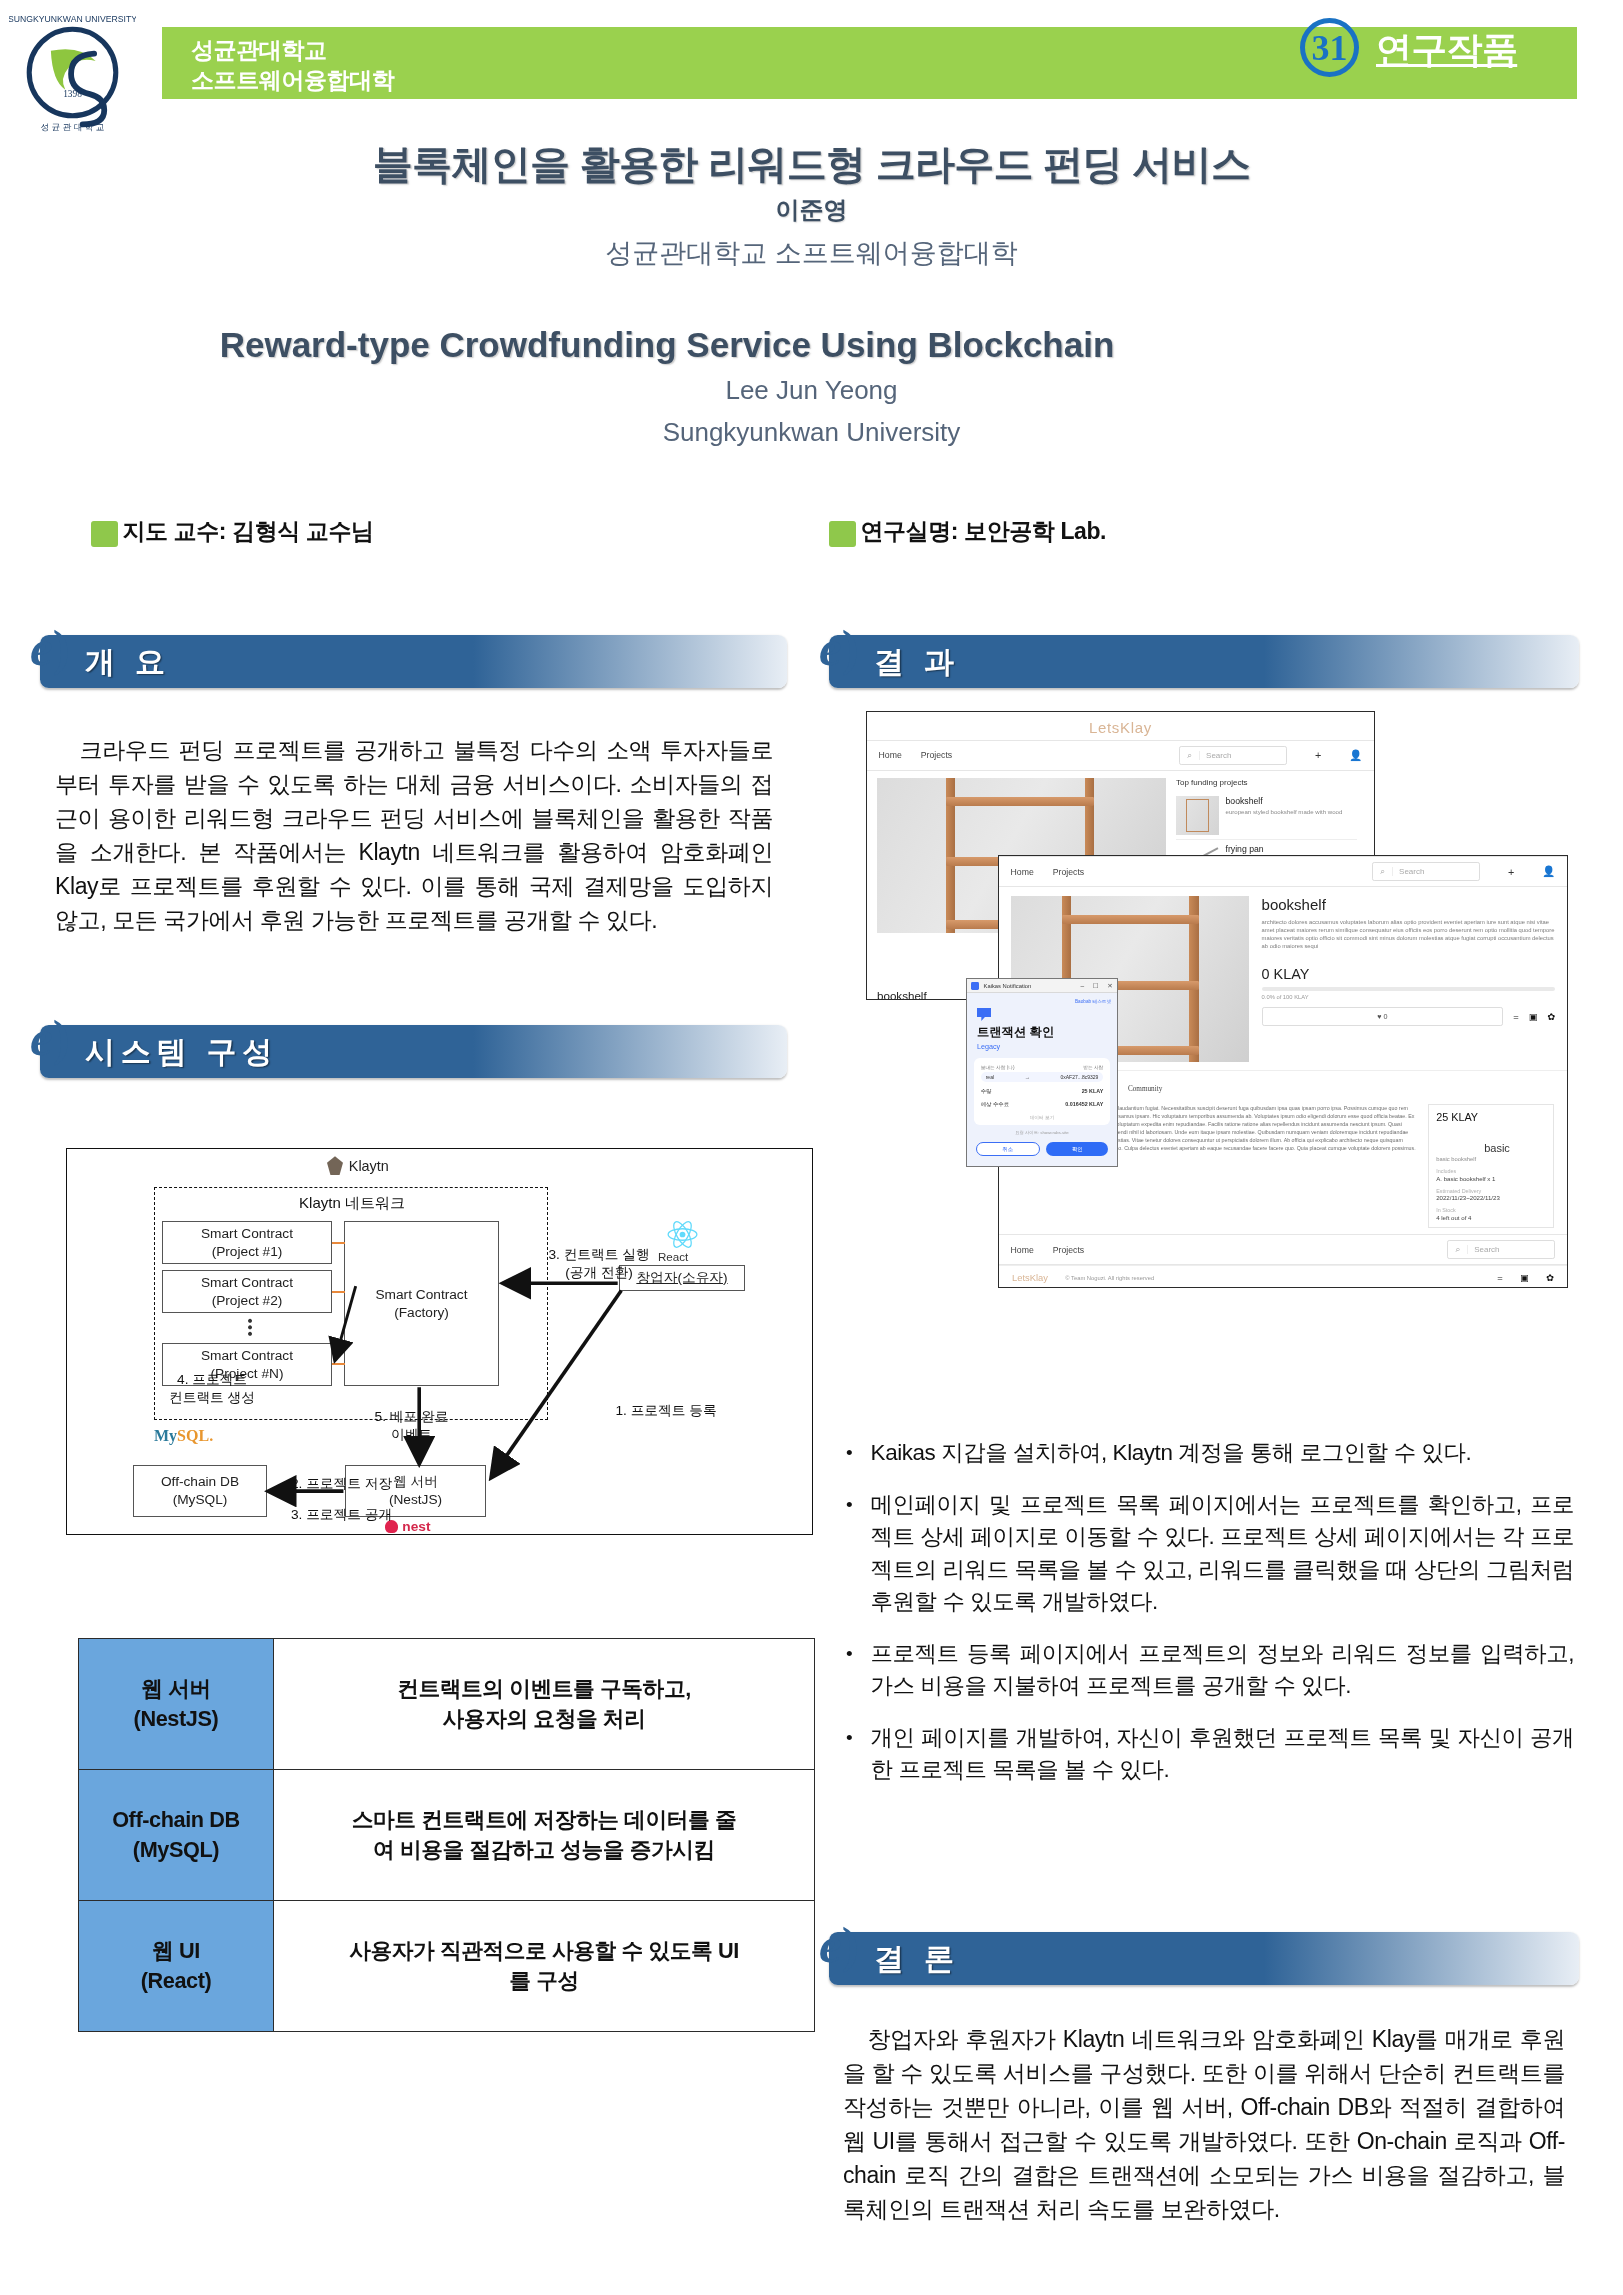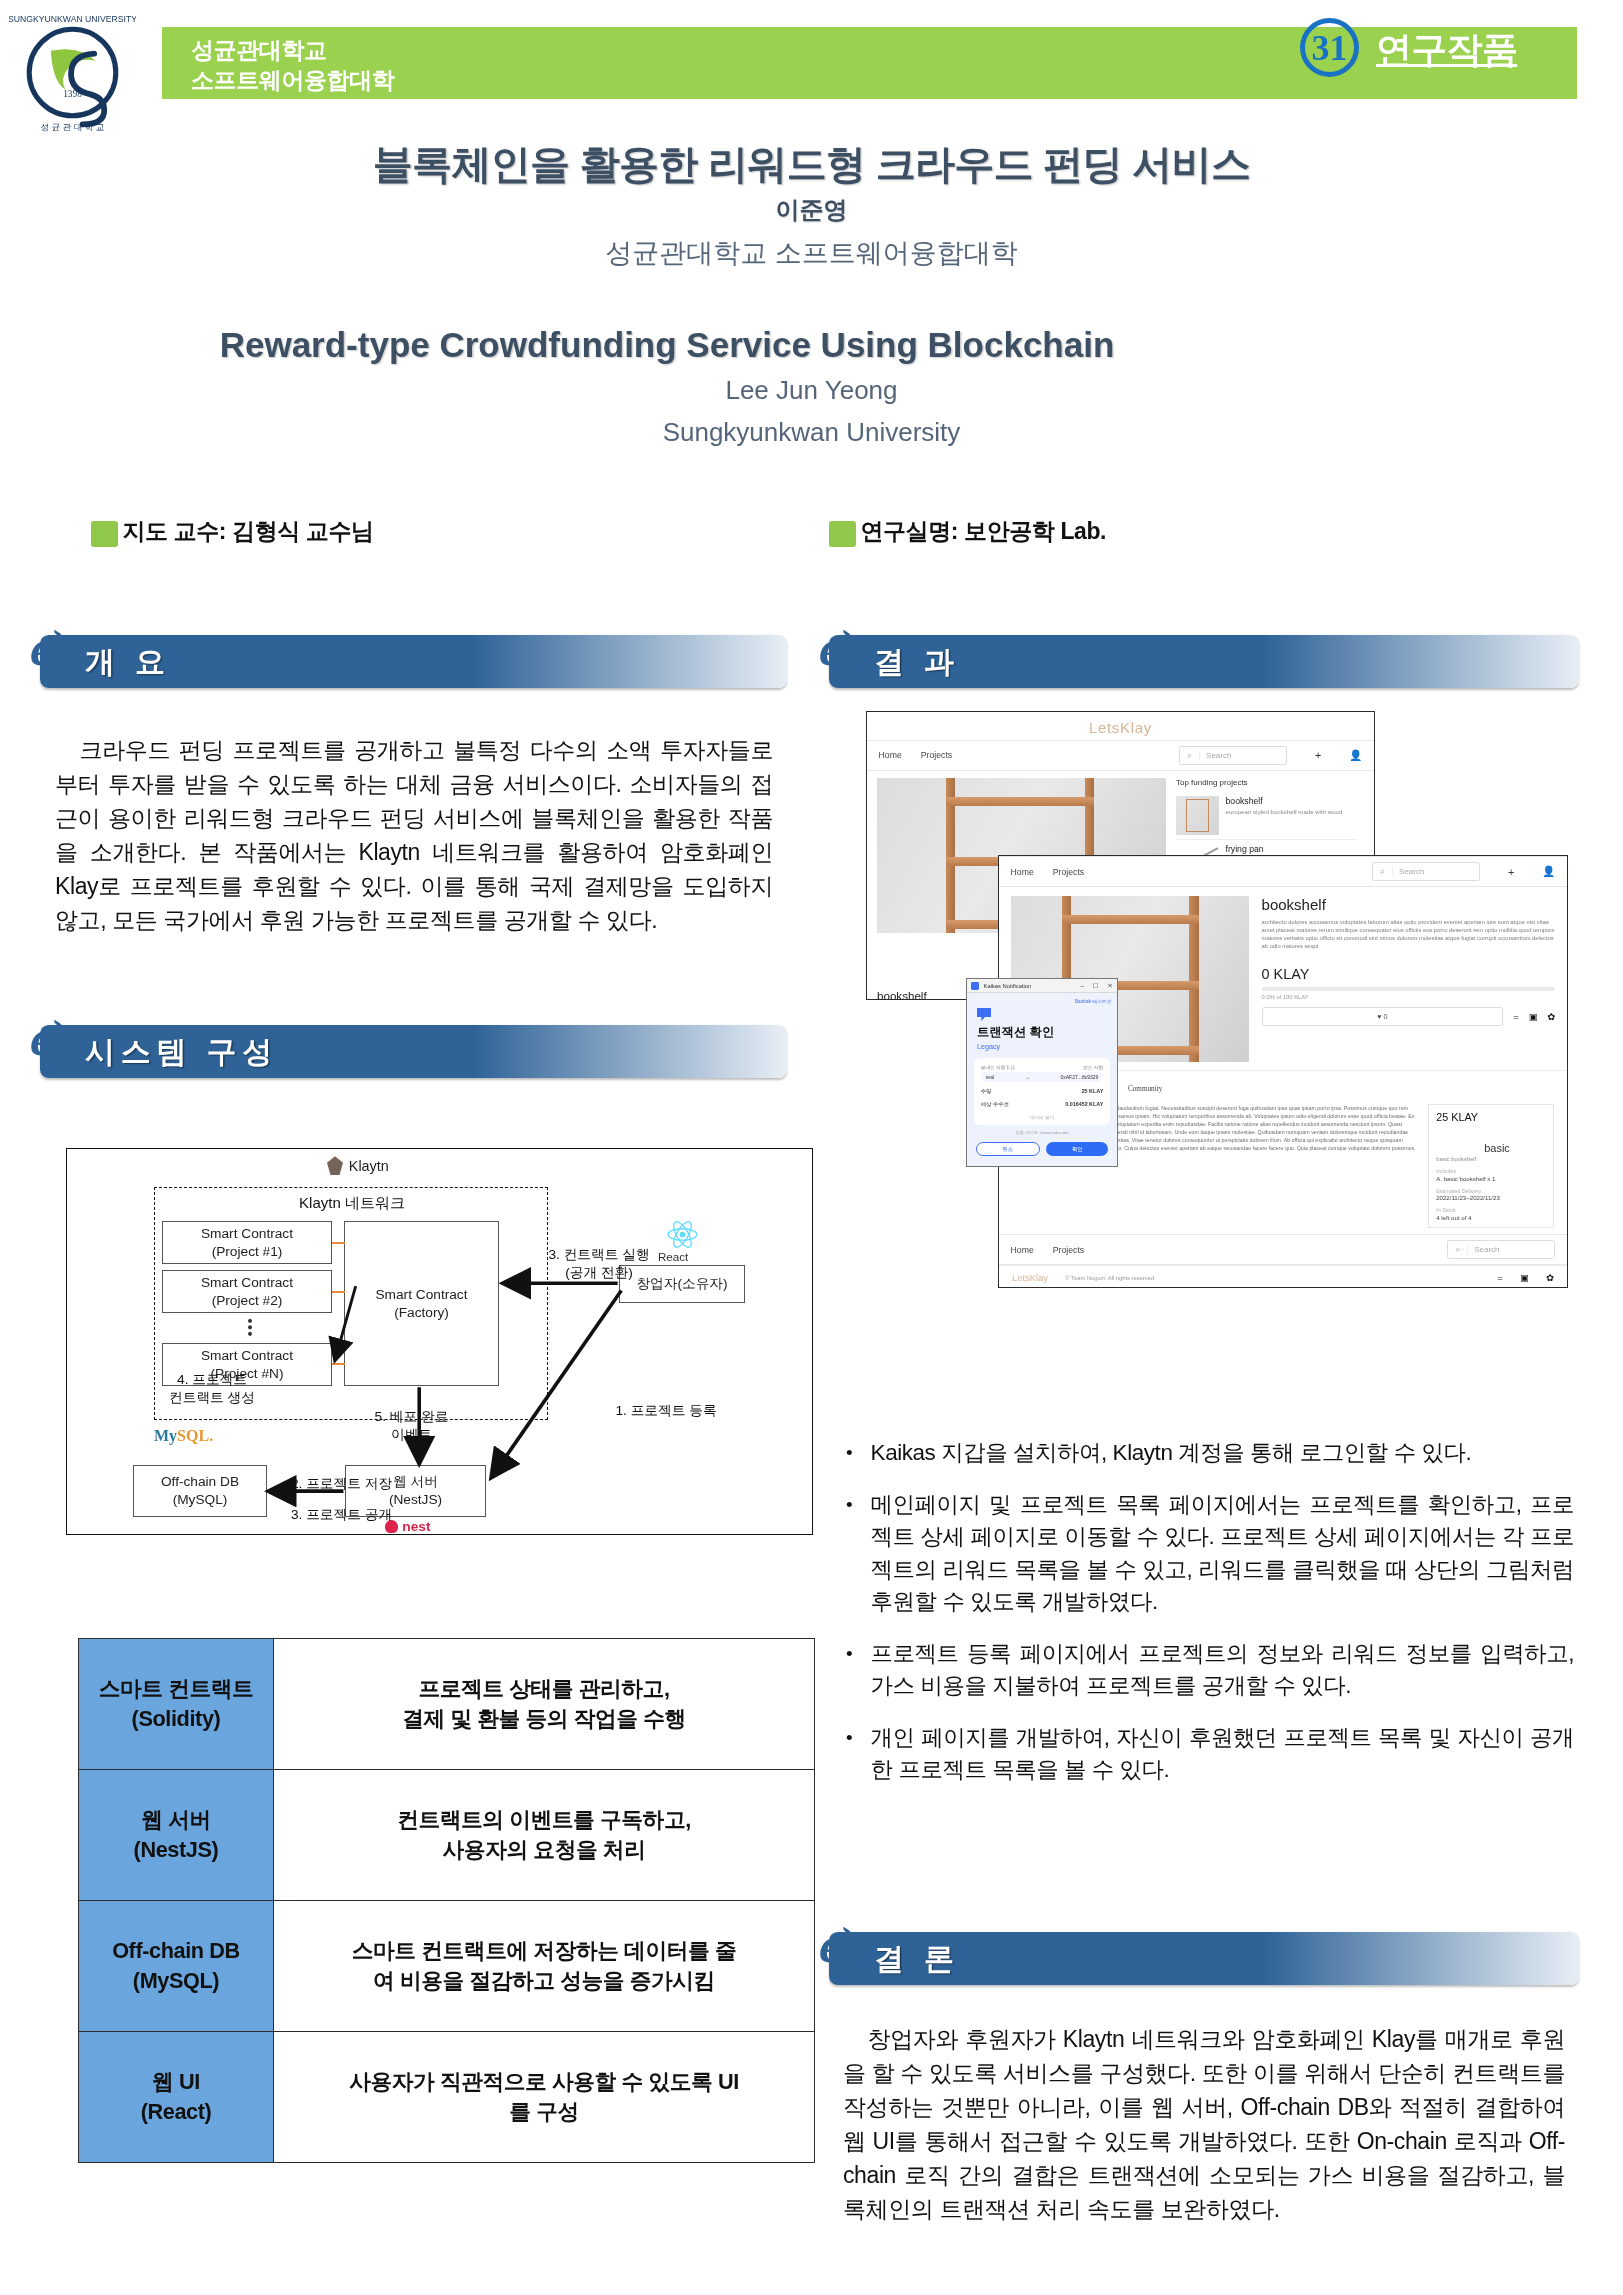--- a/index.html
+++ b/index.html
@@ -164,21 +164,21 @@
   }
   .dbox {
     position: absolute; border: 1.4px solid #555; background: #fff;
     display: flex; flex-direction: column; align-items: center; justify-content: center;
     font-size: 13.7px; color: #222; line-height: 18px; text-align: center;
   }
   #sc1 { left: 95px; top: 72px; width: 170px; height: 43px; }
   #sc2 { left: 95px; top: 121px; width: 170px; height: 43px; }
   #scN { left: 95px; top: 194px; width: 170px; height: 43px; }
   #factory { left: 277px; top: 72px; width: 155px; height: 165px; }
-  #founder { left: 552px; top: 116px; width: 126px; height: 38px; }
+  #founder { left: 552px; top: 116px; width: 126px; height: 26px; text-decoration: underline; }
   #webserver { left: 278px; top: 316px; width: 141px; height: 52px; }
   #offchain  { left: 66px;  top: 316px; width: 134px; height: 52px; }
 
   .dots-v { position: absolute; left: 173px; top: 171px; font-size: 14.4px; color:#333; letter-spacing: 1.4px; transform: rotate(90deg);}
   .connector { position: absolute; background: #e8883a; height: 2.2px; }
   #conn1 { left: 265px; top: 93px; width: 13px; }
   #conn2 { left: 265px; top: 142px; width: 13px; }
   #connN { left: 265px; top: 214px; width: 13px; }
 
   .react-logo {
@@ -494,30 +494,20 @@
     <path d="M768,196 L590,452" stroke="#111" stroke-width="5" fill="none" marker-end="url(#ar)"></path>
 
     <path d="M488,330 L488,432" stroke="#111" stroke-width="5" fill="none" marker-end="url(#ar)"></path>
 
     <path d="M383,474 L283,474" stroke="#111" stroke-width="5" fill="none" marker-end="url(#ar)"></path>
   </svg>
 </div>
 
 <table class="comp-table">
   <tbody>
-    <tr>
-      <td class="k">
-        <div>스마트 컨트랙트</div>
-        <div>(Solidity)</div>
-      </td>
-      <td>
-        <div>프로젝트 상태를 관리하고,</div>
-        <div>결제 및 환불 등의 작업을 수행</div>
-      </td>
-    </tr>
     <tr>
       <td class="k">
         <div>웹 서버</div>
         <div>(NestJS)</div>
       </td>
       <td>
         <div>컨트랙트의 이벤트를 구독하고,</div>
         <div>사용자의 요청을 처리</div>
       </td>
     </tr>

